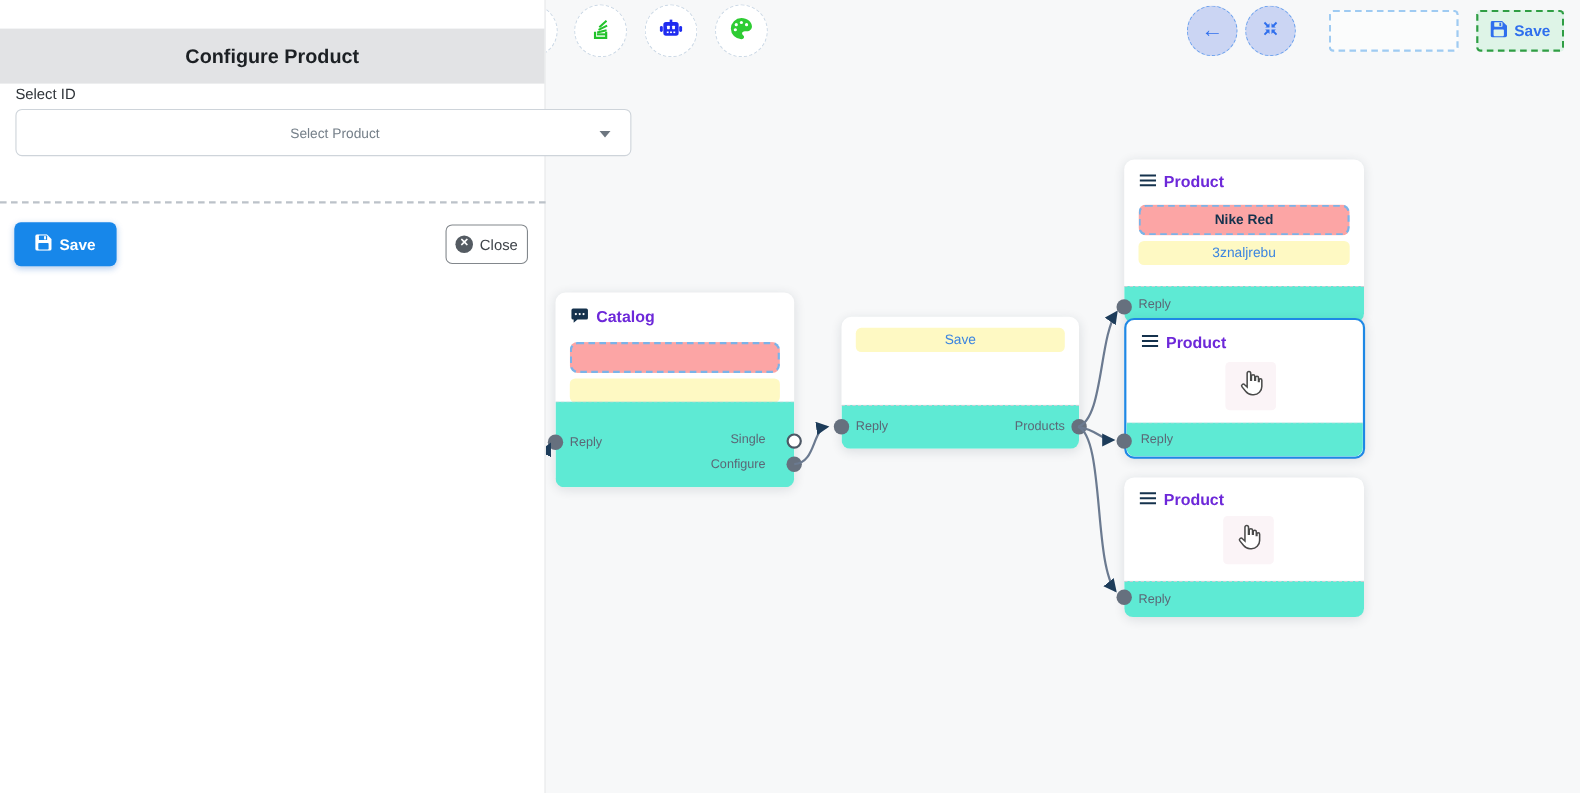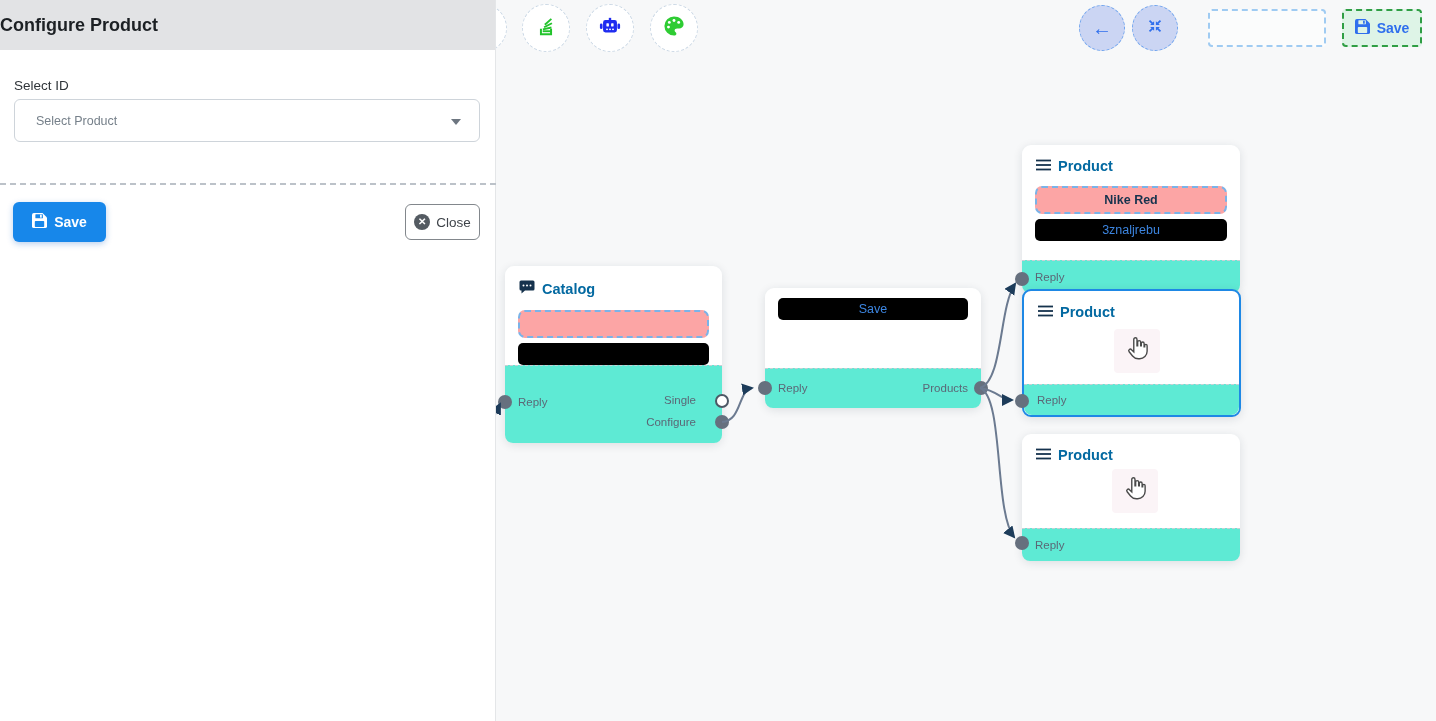--- a/index.html
+++ b/index.html
@@ -1,23 +1,23 @@
 <!DOCTYPE html>
 <html><head>
 <meta charset="utf-8">
 <style>
   * { margin:0; padding:0; box-sizing:border-box; }
   html,body { width:1436px; height:721px; overflow:hidden; }
   body { position:relative; font-family:"Liberation Sans", sans-serif; background:#f7f8f9; }
 
   
   .panel { position:absolute; left:0; top:0; width:496px; height:721px; background:#fff; z-index:10; border-right:1px solid #e4e6e8; }
-  .panel-header { height:50px; background:#e2e3e5; display:flex; align-items:center; justify-content:flex-start; font-size:18px; font-weight:700; color:#1c2024; }
+  .panel-header { height:50px; background:#e2e3e5; display:flex; align-items:center; justify-content:center; font-size:18px; font-weight:700; color:#1c2024;margin-top:26px; }
   .field-label { position:absolute; left:14px; top:78px; font-size:13.5px; color:#2f3439; }
-  .select { position:absolute; left:14px; top:99px; width:466px; height:43px; border:1px solid #ced4da; border-radius:6px; background:#fff; display:flex; align-items:center; cursor:pointer; }
+  .select { position:absolute; left:14px; top:99px; width:560px; height:43px; border:1px solid #ced4da; border-radius:6px; background:#fff; display:flex; align-items:center; cursor:pointer;justify-content:center; }
   .select-text { margin-left:21px; font-size:12.5px; color:#76808a; }
   .select-caret { position:absolute; right:18px; top:19px; width:0; height:0; border-left:5px solid transparent; border-right:5px solid transparent; border-top:6px solid #6d7680; }
   .panel-divider { position:absolute; left:0; top:183px; width:496px; border-top:2px dashed #bcc2c9; }
   .btn-save-panel { position:absolute; left:13px; top:202px; width:93px; height:40px; background:#1787ea; border:none; border-radius:6px; color:#fff; font-weight:700; font-size:14px; display:flex; align-items:center; justify-content:center; gap:7px; box-shadow:0 2px 6px rgba(23,100,200,.30); cursor:pointer; }
   .btn-close { position:absolute; left:405px; top:204px; width:75px; height:36px; background:#fff; border:1px solid #82878c; border-radius:6px; color:#3f444a; font-size:13.5px; display:flex; align-items:center; justify-content:center; gap:6px; cursor:pointer; }
   .close-x { width:16px; height:16px; border-radius:50%; background:#545b62; color:#fff; font-size:10px; font-weight:700; display:flex; align-items:center; justify-content:center; line-height:1; }
 
   
   .canvas { position:absolute; left:496px; top:0; width:940px; height:721px; background:#f7f8f9; overflow:hidden; }
 
@@ -30,24 +30,24 @@
   .btn-empty { position:absolute; left:712px; top:9px; width:118px; height:38px; border:2px dashed #9fcbf2; border-radius:4px; background:rgba(255,255,255,.55); cursor:pointer; }
   .btn-save-canvas { position:absolute; left:846px; top:9px; width:80px; height:38px; background:#def4e7; border:2px dashed #2f9e44; border-radius:4px; display:flex; align-items:center; justify-content:center; gap:7px; color:#2f6fed; font-weight:700; font-size:14px; cursor:pointer; }
 
   
   .node { position:absolute; background:#fff; border-radius:9px; box-shadow:0 2px 10px rgba(24,40,60,.12); z-index:1; }
   .node-catalog { left:9px;  top:266px; width:217px; height:177px; }
   .node-section { left:269px; top:288px; width:216px; height:120px; }
   .node-p1 { left:526px; top:145px; width:218px; height:148px; }
   .node-p2 { left:526px; top:289px; width:219px; height:128px; border:2px solid #1e88e5; }
   .node-p3 { left:526px; top:434px; width:218px; height:127px; }
-  .node-header { display:flex; align-items:center; gap:7px; padding:13px 14px 0; font-size:14.5px; font-weight:700; color:#0369a1; }
+  .node-header { display:flex; align-items:center; gap:7px; padding:13px 14px 0; font-size:14.5px; font-weight:700; color:#6d28d9; }
   .chip { margin:0 13px; border-radius:7px; display:flex; align-items:center; justify-content:center; font-size:12.5px; }
   .chip-blue { height:28px; background:#fca5a5; border:2px dashed #7ab3e8; color:#15324d; font-weight:700; }
-  .chip-grey { height:22px; background:#000000; color:#3c85e0; border-radius:5px; }
+  .chip-grey { height:22px; background:#fef9c3; color:#3c85e0; border-radius:5px; }
   .mt10 { margin-top:10px; } .mt5 { margin-top:5px; } .mt12 { margin-top:12px; }
   .node-footer { position:absolute; left:0; right:0; bottom:0; background:#5eead4; border-top:1px dashed #c9ced4; border-radius:0 0 8px 8px; }
   .f-catalog { height:78px; } .f-section { height:40px; } .f-p1 { height:33px; } .f-p2 { height:31px; } .f-p3 { height:33px; }
   .port-label { position:absolute; font-size:11.5px; color:#5b6776; }
   .port { position:absolute; width:14px; height:14px; border-radius:50%; background:#66707e; z-index:5; }
   .port-hollow { background:#fff; border:2.5px solid #4d5865; }
 
   .cursor-wrap { position:absolute; z-index:6; }
   .cursor-bg { position:absolute; left:-10px; top:-6px; width:46px; height:44px; background:#fbf4f7; border-radius:4px; }
   .cursor-svg { position:relative; }

